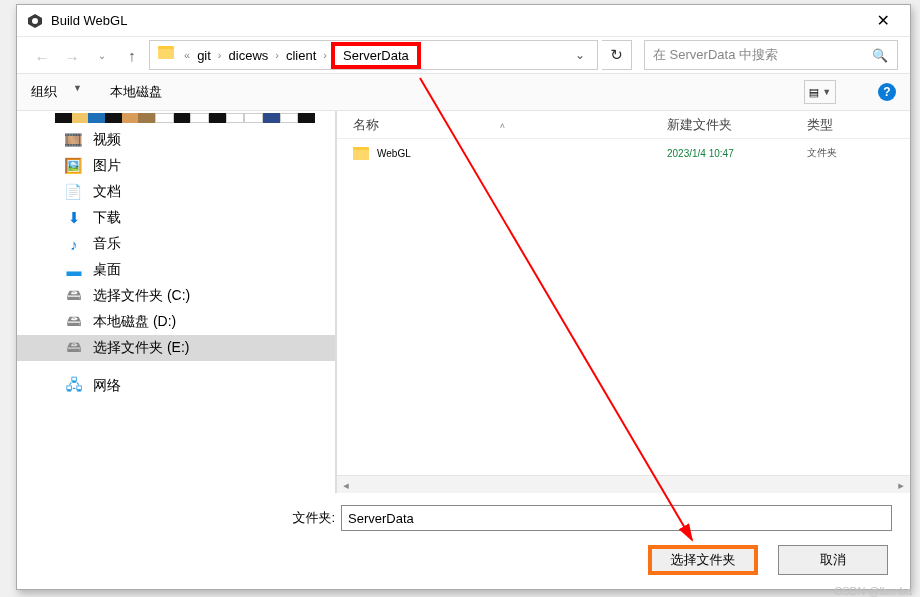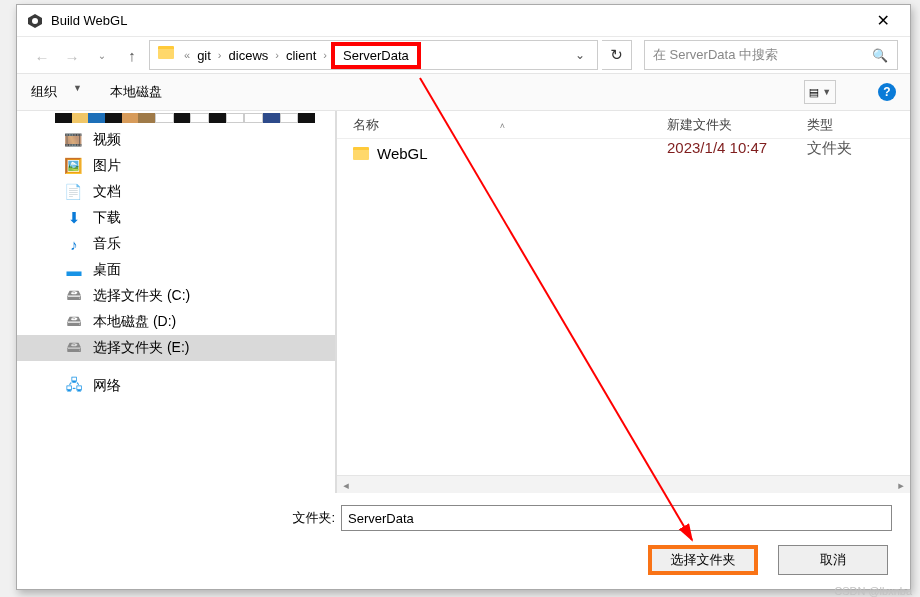--- a/index.html
+++ b/index.html
@@ -34,23 +34,23 @@
   .tree-item { display: flex; align-items: center; height: 26px; padding-left: 48px; gap: 10px; }
   .tree-item.sel { background: #d9d9d9; }
   .tree-item .ticon { width: 18px; display:flex; justify-content:center; font-size:15px; }
   .tree-spacer { height: 12px; }
   .content { flex: 1; display: flex; flex-direction: column; position: relative; }
   .colhead { height: 28px; display: flex; align-items: center; font-size: 13px; color: #444; border-bottom: 1px solid #eee; }
   .colhead .c1 { width: 330px; padding-left: 16px; }
   .colhead .c2 { width: 140px; }
   .colhead .c3 { flex: 1; }
   .sorticon { color: #888; font-size: 9px;}
-  .filerow { height: 28px; display: flex; font-size: 15px; }
+  .filerow { height: 28px; display: flex; align-items: center; font-size: 10px; }
   .filerow .c1 { width: 330px; padding-left: 16px; display: flex; align-items: center; gap: 8px; }
-  .filerow .c2 { width: 140px; color: #7f1d1d; }
+  .filerow .c2 { width: 140px; color: #15803d; }
   .filerow .c3 { flex: 1; color: #555; }
   .yfolder { width: 16px; height: 13px; background: #ffd86b; border-radius: 1px; border-top: 3px solid #ffca3a; }
   .scroll-strip { height: 18px; border-top: 1px solid #e5e5e5; background: #f3f3f3; display:flex; }
   .scroll-strip .l,.scroll-strip .r{width:18px;text-align:center;color:#888;font-size:11px;line-height:18px;}
   .bottom { padding: 12px 18px 14px; }
   .fieldrow { display: flex; align-items: center; gap: 6px; margin-bottom: 14px; }
   .fieldrow label { width: 300px; text-align: right; font-size: 13px; }
   .fieldrow input { flex: 1; height: 26px; border: 1px solid #888; padding: 0 6px; font-size: 13px; }
   .btnrow { display: flex; justify-content: flex-end; gap: 20px; padding-right: 4px; }
   .btn { width: 110px; height: 30px; border: 1px solid #888; background: #efefef; font-size: 13px; display: flex; align-items: center; justify-content: center; }

